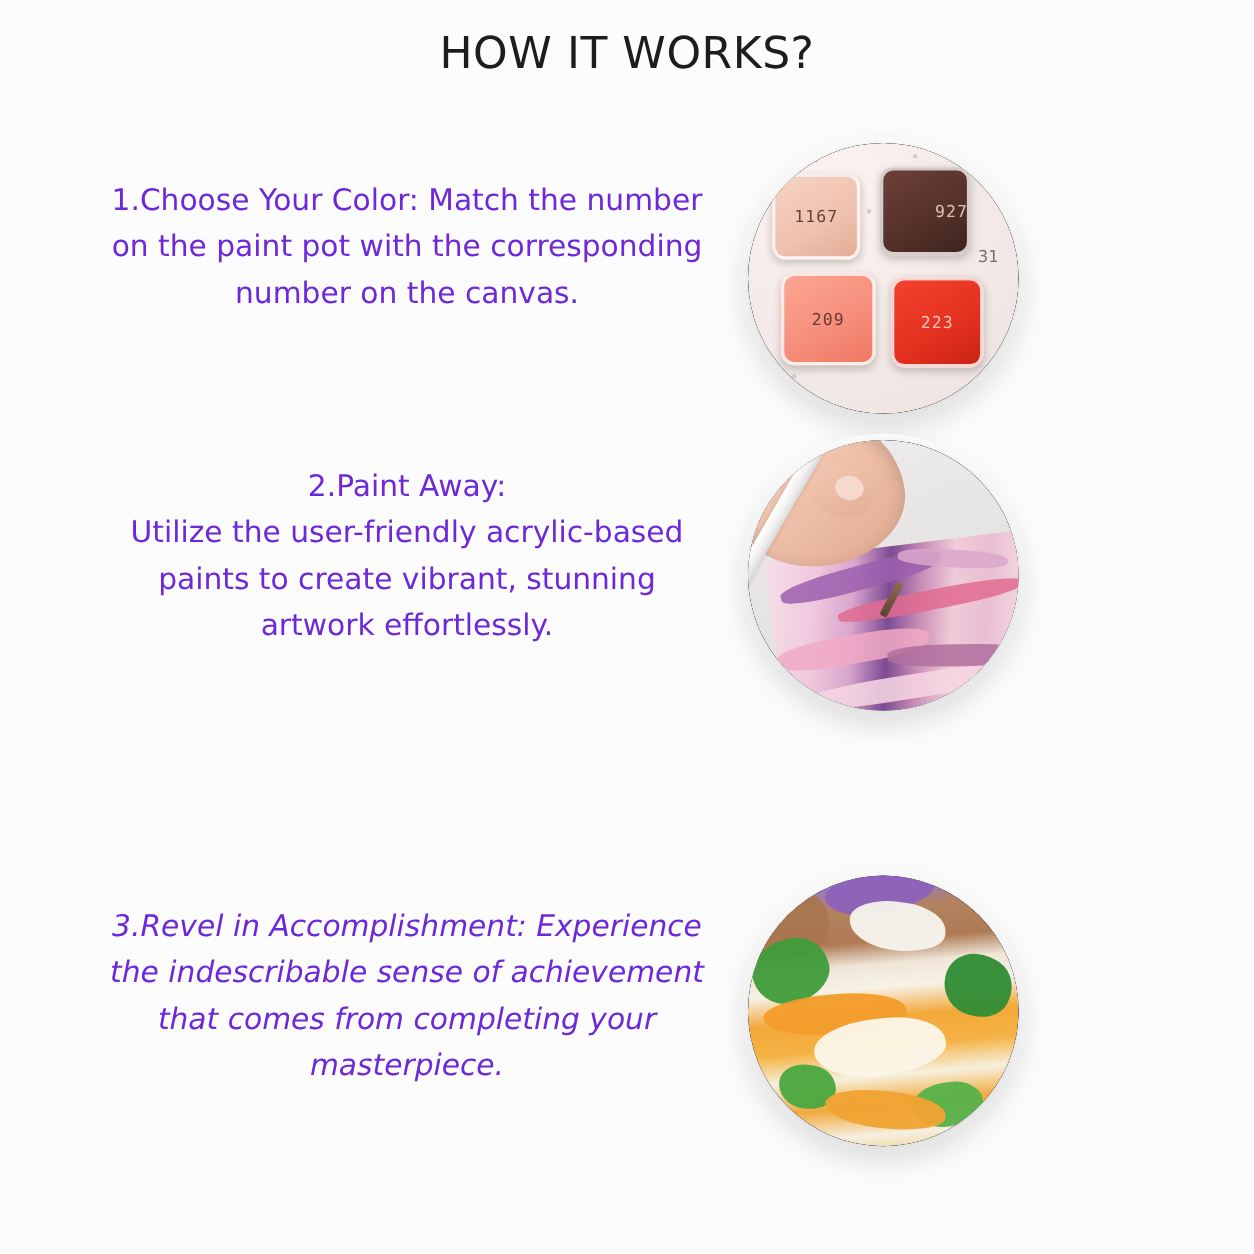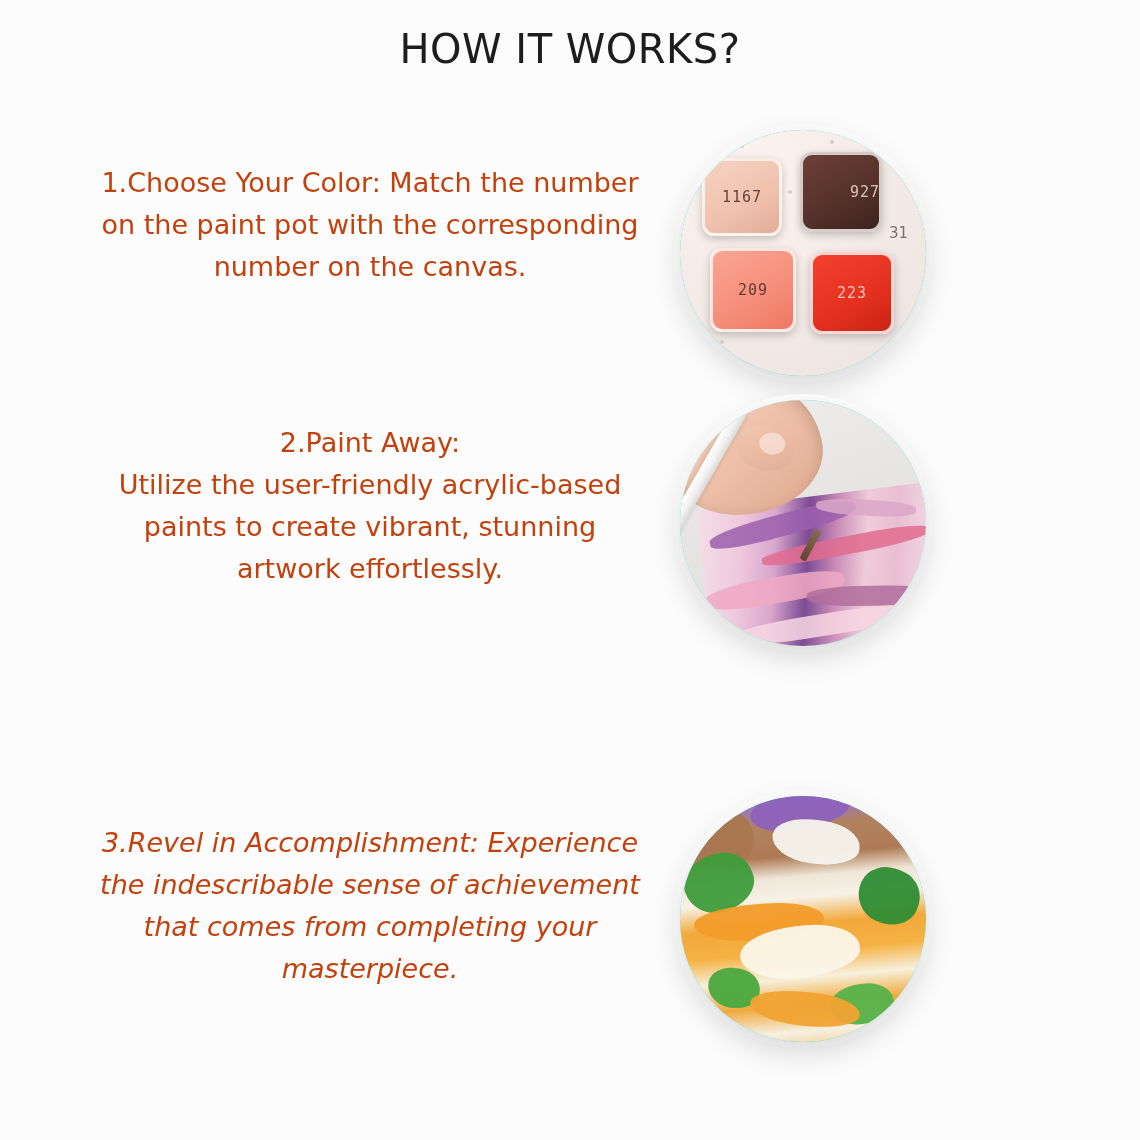--- a/index.html
+++ b/index.html
@@ -42,21 +42,21 @@
   .step-2 { top: 400px; }
   .step-3 { top: 796px; font-style: italic; }
 
   .step-text {
     position: absolute;
     left: 90px;
     width: 560px;
     text-align: center;
     font-size: 27px;
     line-height: 42px;
-    color: #c2410c;
+    color: #6d28d9;
     font-family: "DejaVu Sans", sans-serif;
     white-space: pre-line;
   }
   .step-1 .step-text { top: 32px; }
   .step-2 .step-text { top: 22px; }
   .step-3 .step-text { top: 26px; }
 
   .circle-wrap {
     position: absolute;
     left: 680px;
@@ -65,21 +65,21 @@
     height: 246px;
   }
   .circle {
     position: absolute;
     left: 0;
     top: 0;
     width: 246px;
     height: 246px;
     border-radius: 50%;
     overflow: hidden;
-    background: #5eead4;
+    background: #000000;
     box-shadow: 0 10px 30px rgba(0,0,0,0.16), 0 0 0 6px #ffffff;
   }
   .circle-inner {
     position: absolute;
     inset: 0;
     border-radius: 50%;
     overflow: hidden;
   }
 
   

